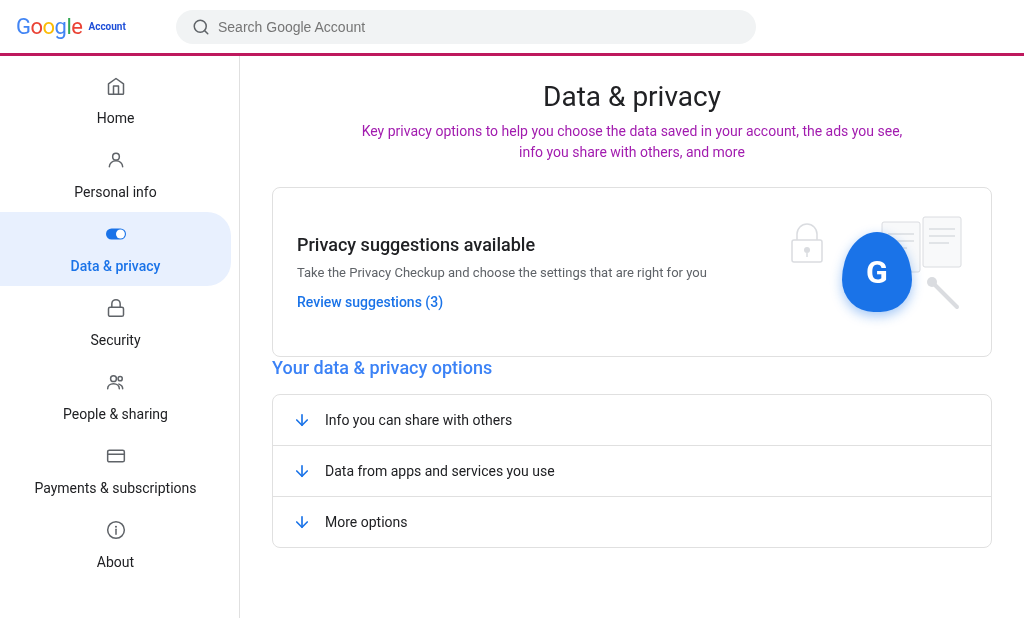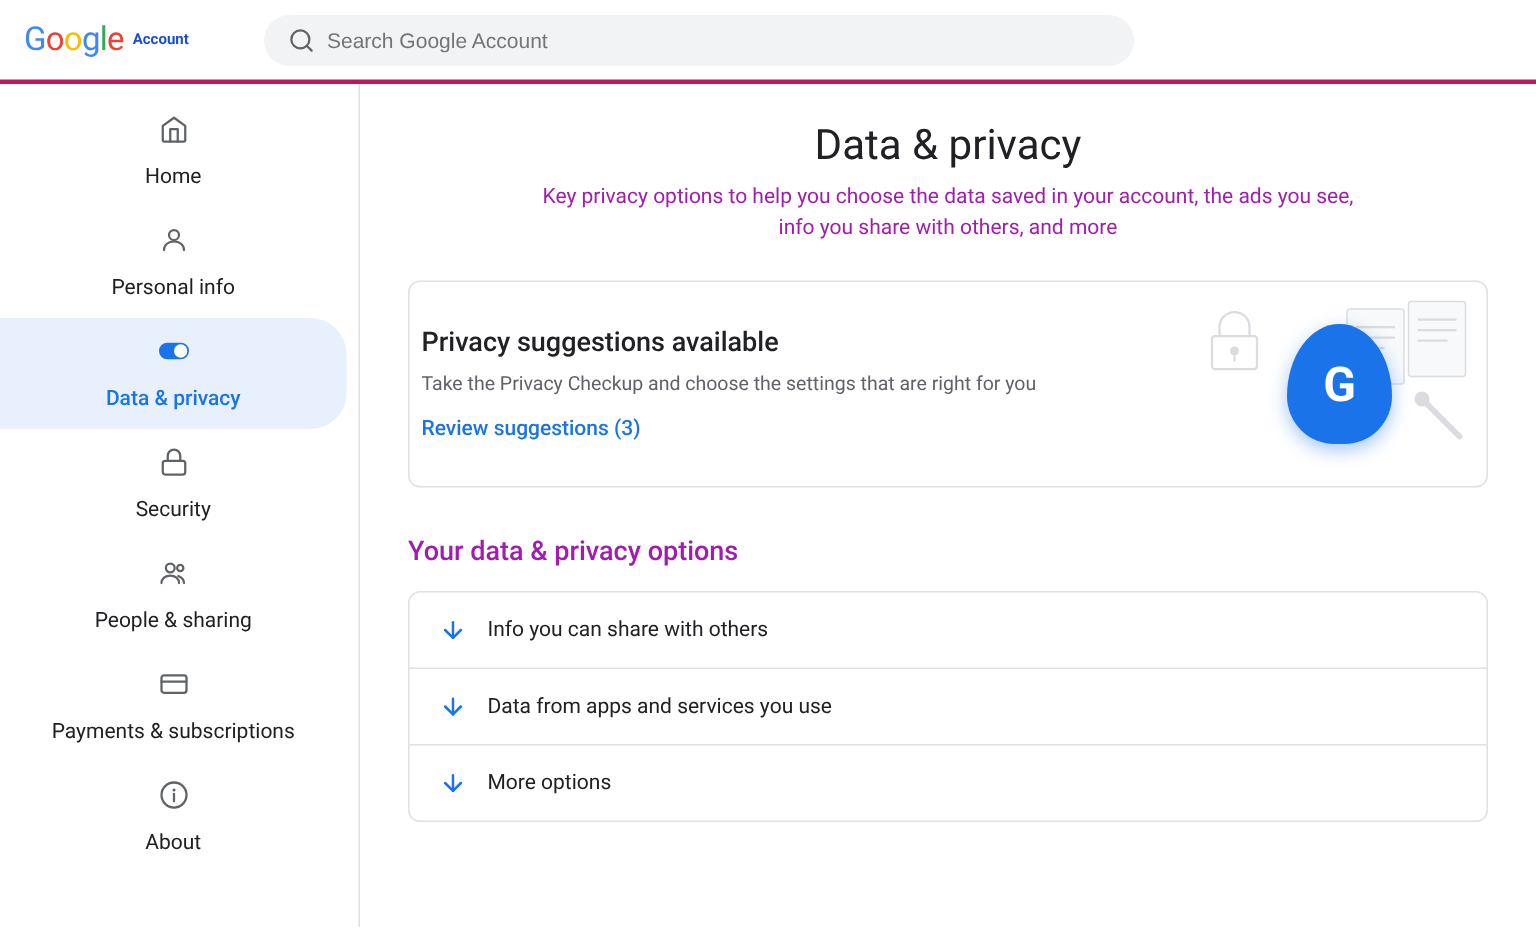--- a/index.html
+++ b/index.html
@@ -124,25 +124,24 @@
       color: #a21caf;
       max-width: 560px;
       margin: 0 auto 24px;
       line-height: 1.5;
     }
 
     
     .privacy-card {
       border: 1px solid #e0e0e0;
       border-radius: 8px;
-      padding: 8px;
+      padding: 24px;
       display: flex;
       align-items: center;
       justify-content: space-between;
-      margin-bottom: 32px;
       background: #fff;
     }
     .privacy-card-text {}
     .privacy-card-title {
       font-size: 18px;
       font-weight: 500;
       color: #202124;
       margin-bottom: 8px;
     }
     .privacy-card-desc {
@@ -186,21 +185,21 @@
       cursor: pointer;
       text-decoration: none;
       display: inline-block;
       margin-top: 12px;
     }
 
     
     .options-title {
       font-size: 18px;
       font-weight: 500;
-      color: #a21caf;
+      color: #3b82f6;
       margin-bottom: 16px;
     }
     .options-list {
       border: 1px solid #e0e0e0;
       border-radius: 8px;
       overflow: hidden;
     }
     .option-item {
       display: flex;
       align-items: center;

